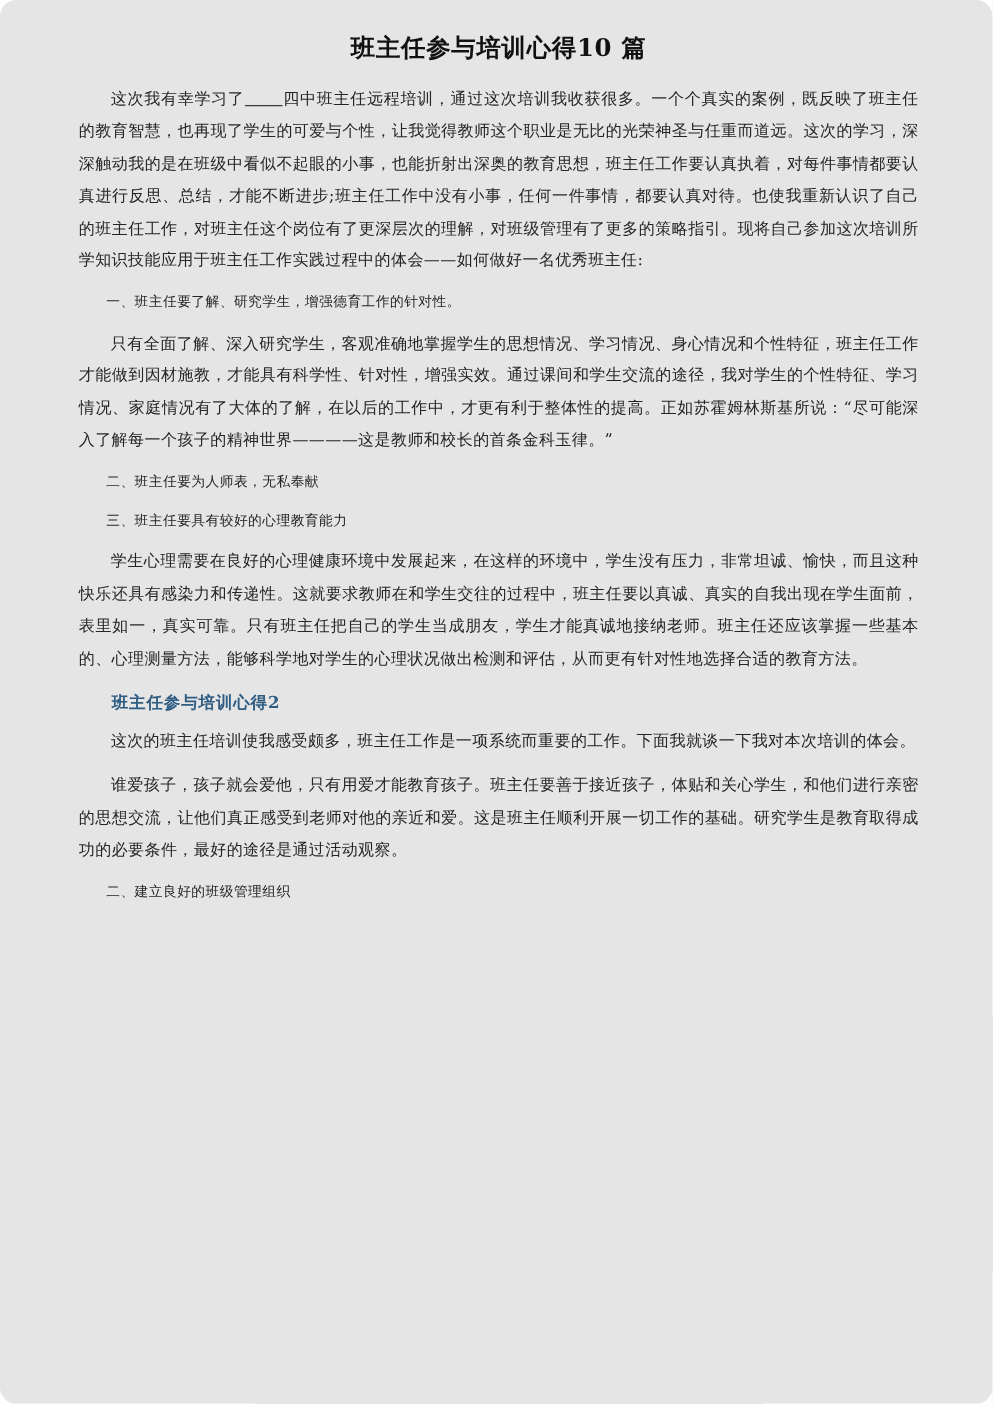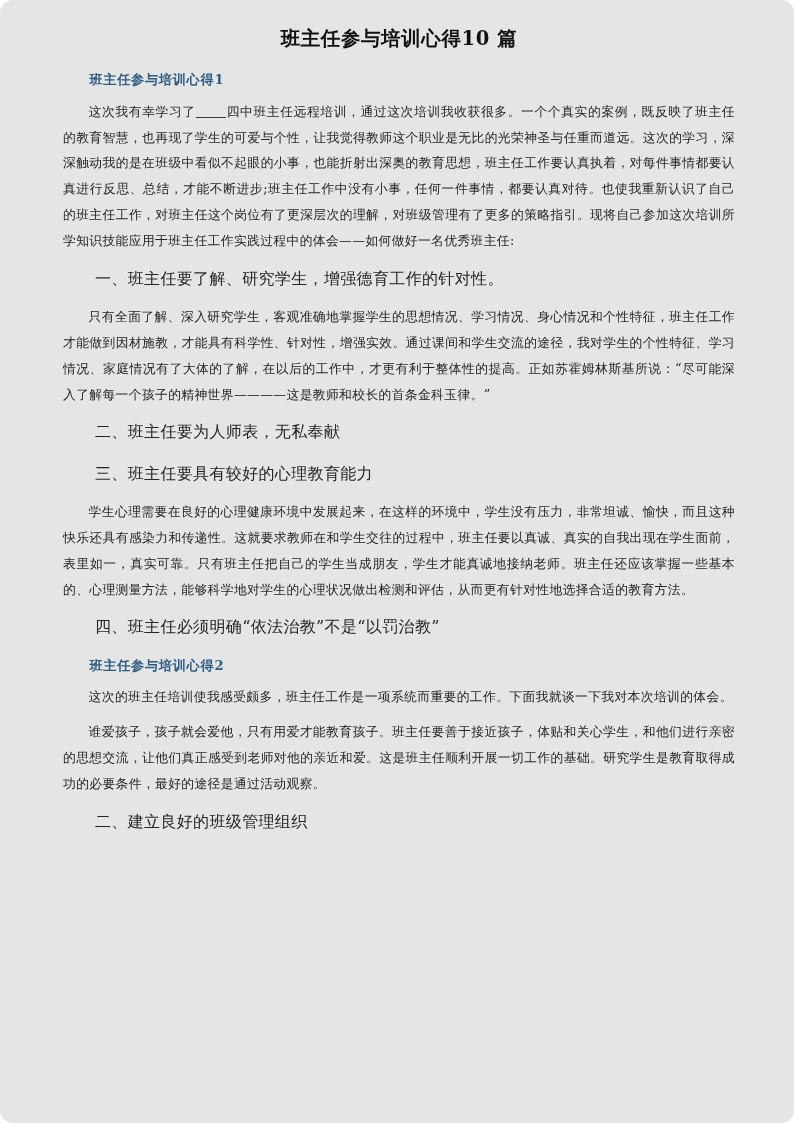--- a/index.html
+++ b/index.html
@@ -40,21 +40,21 @@
     font-size: 12.8px;
     line-height: 2.02;
     text-align: justify;
     text-justify: inter-ideograph;
     letter-spacing: 0.35px;
     margin: 0 0 9px 0;
     text-indent: 2em;
     color: #252525;
   }
   .sub-head {
-    font-size: 16px;
+    font-size: 11px;
     line-height: 2.02;
     letter-spacing: 0.35px;
     margin: 0 0 9px 0;
     text-indent: 2em;
     color: #252525;
   }
   .section-head {
     font-size: 13.2px;
     font-weight: 700;
     line-height: 2.0;
@@ -72,33 +72,31 @@
 </style>
 </head>
 <body>
 
 <div class="page">
   <div class="content">
 
     <h1 class="doc-title">班主任参与培训心得10 篇</h1>
 
 
-    <h2 class="section-head">班主任参与培训心得1</h2>
 
     <p class="para"><span>这次我有幸学习了</span><span class="blank-line"></span><span>四中班主任远程培训，通过这次培训我收获很多。一个个真实的案例，既反映了班主任的教育智慧，也再现了学生的可爱与个性，让我觉得教师这个职业是无比的光荣神圣与任重而道远。这次的学习，深深触动我的是在班级中看似不起眼的小事，也能折射出深奥的教育思想，班主任工作要认真执着，对每件事情都要认真进行反思、总结，才能不断进步;班主任工作中没有小事，任何一件事情，都要认真对待。也使我重新认识了自己的班主任工作，对班主任这个岗位有了更深层次的理解，对班级管理有了更多的策略指引。现将自己参加这次培训所学知识技能应用于班主任工作实践过程中的体会——如何做好一名优秀班主任:</span></p>
 
     <p class="sub-head">一、班主任要了解、研究学生，增强德育工作的针对性。</p>
     <p class="para">只有全面了解、深入研究学生，客观准确地掌握学生的思想情况、学习情况、身心情况和个性特征，班主任工作才能做到因材施教，才能具有科学性、针对性，增强实效。通过课间和学生交流的途径，我对学生的个性特征、学习情况、家庭情况有了大体的了解，在以后的工作中，才更有利于整体性的提高。正如苏霍姆林斯基所说：“尽可能深入了解每一个孩子的精神世界————这是教师和校长的首条金科玉律。”</p>
 
     <p class="sub-head">二、班主任要为人师表，无私奉献</p>
 
     <p class="sub-head">三、班主任要具有较好的心理教育能力</p>
     <p class="para">学生心理需要在良好的心理健康环境中发展起来，在这样的环境中，学生没有压力，非常坦诚、愉快，而且这种快乐还具有感染力和传递性。这就要求教师在和学生交往的过程中，班主任要以真诚、真实的自我出现在学生面前，表里如一，真实可靠。只有班主任把自己的学生当成朋友，学生才能真诚地接纳老师。班主任还应该掌握一些基本的、心理测量方法，能够科学地对学生的心理状况做出检测和评估，从而更有针对性地选择合适的教育方法。</p>
 
-    <p class="sub-head">四、班主任必须明确“依法治教”不是“以罚治教”</p>
 
     <h2 class="section-head">班主任参与培训心得2</h2>
 
     <p class="para">这次的班主任培训使我感受颇多，班主任工作是一项系统而重要的工作。下面我就谈一下我对本次培训的体会。</p>
 
     <p class="para">谁爱孩子，孩子就会爱他，只有用爱才能教育孩子。班主任要善于接近孩子，体贴和关心学生，和他们进行亲密的思想交流，让他们真正感受到老师对他的亲近和爱。这是班主任顺利开展一切工作的基础。研究学生是教育取得成功的必要条件，最好的途径是通过活动观察。</p>
 
     <p class="sub-head">二、建立良好的班级管理组织</p>
 
   </div>

